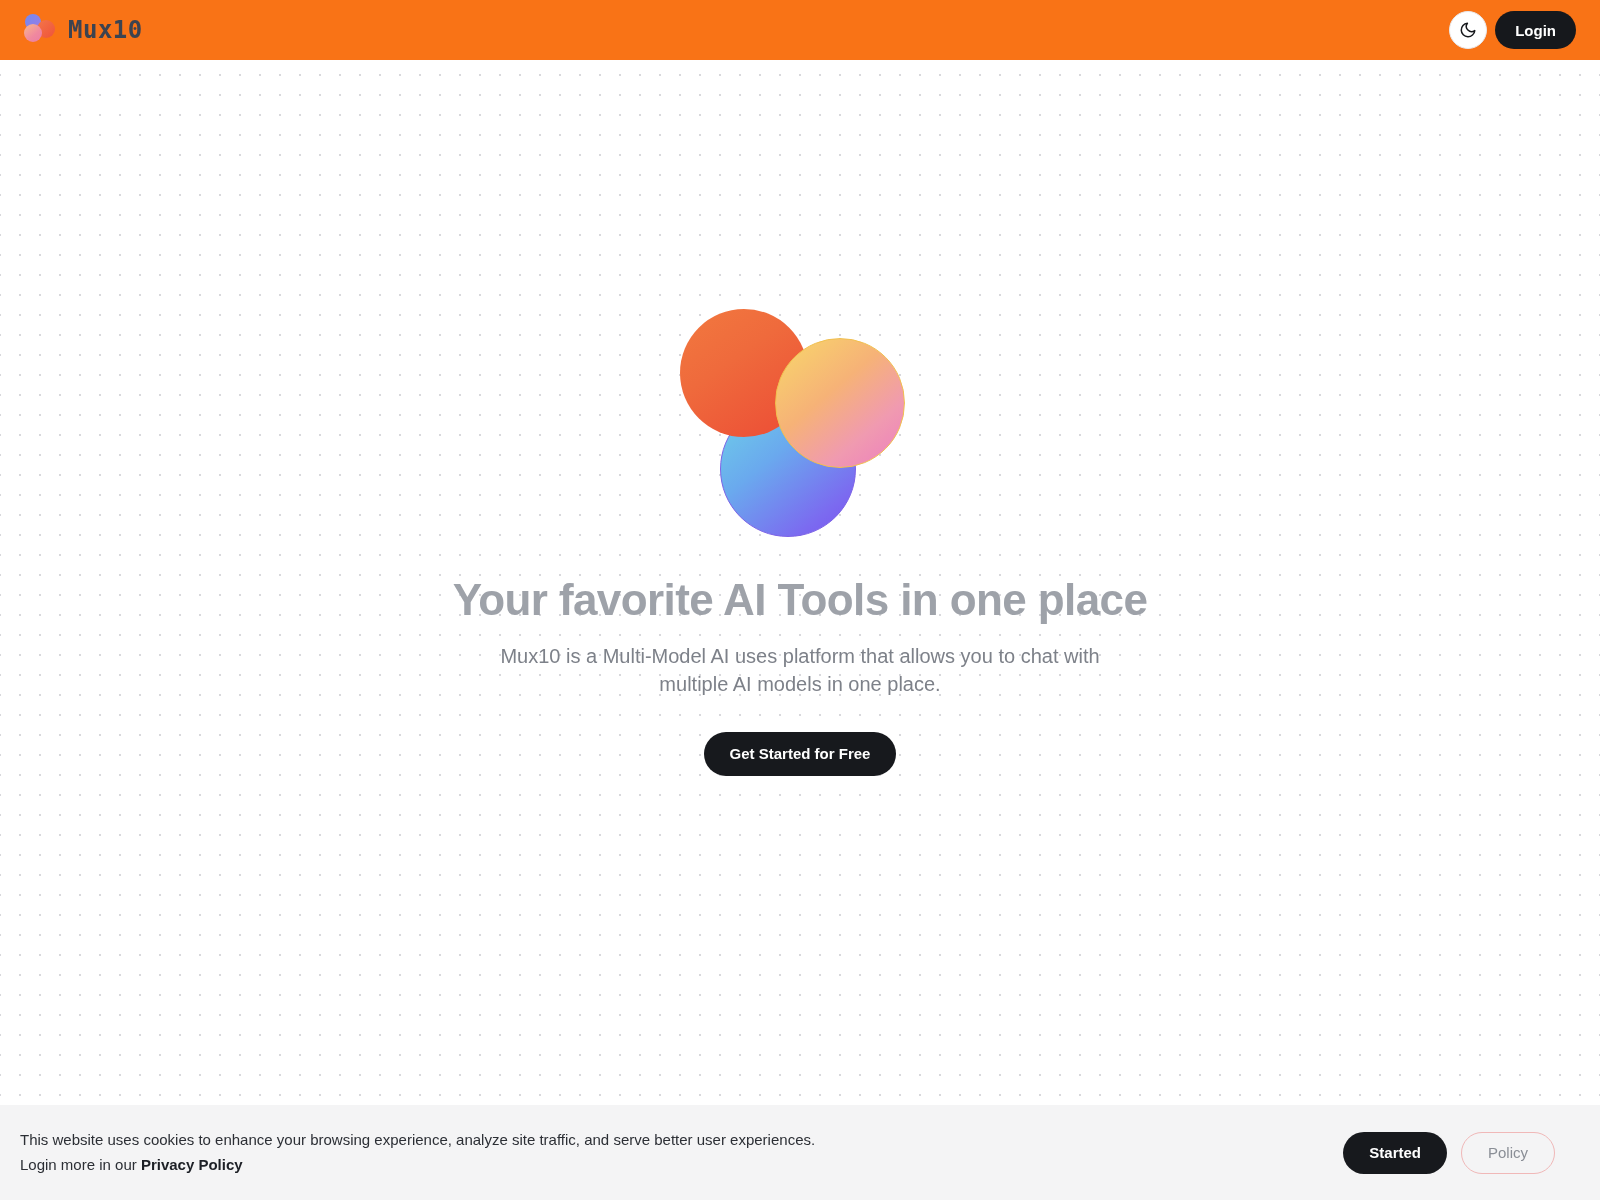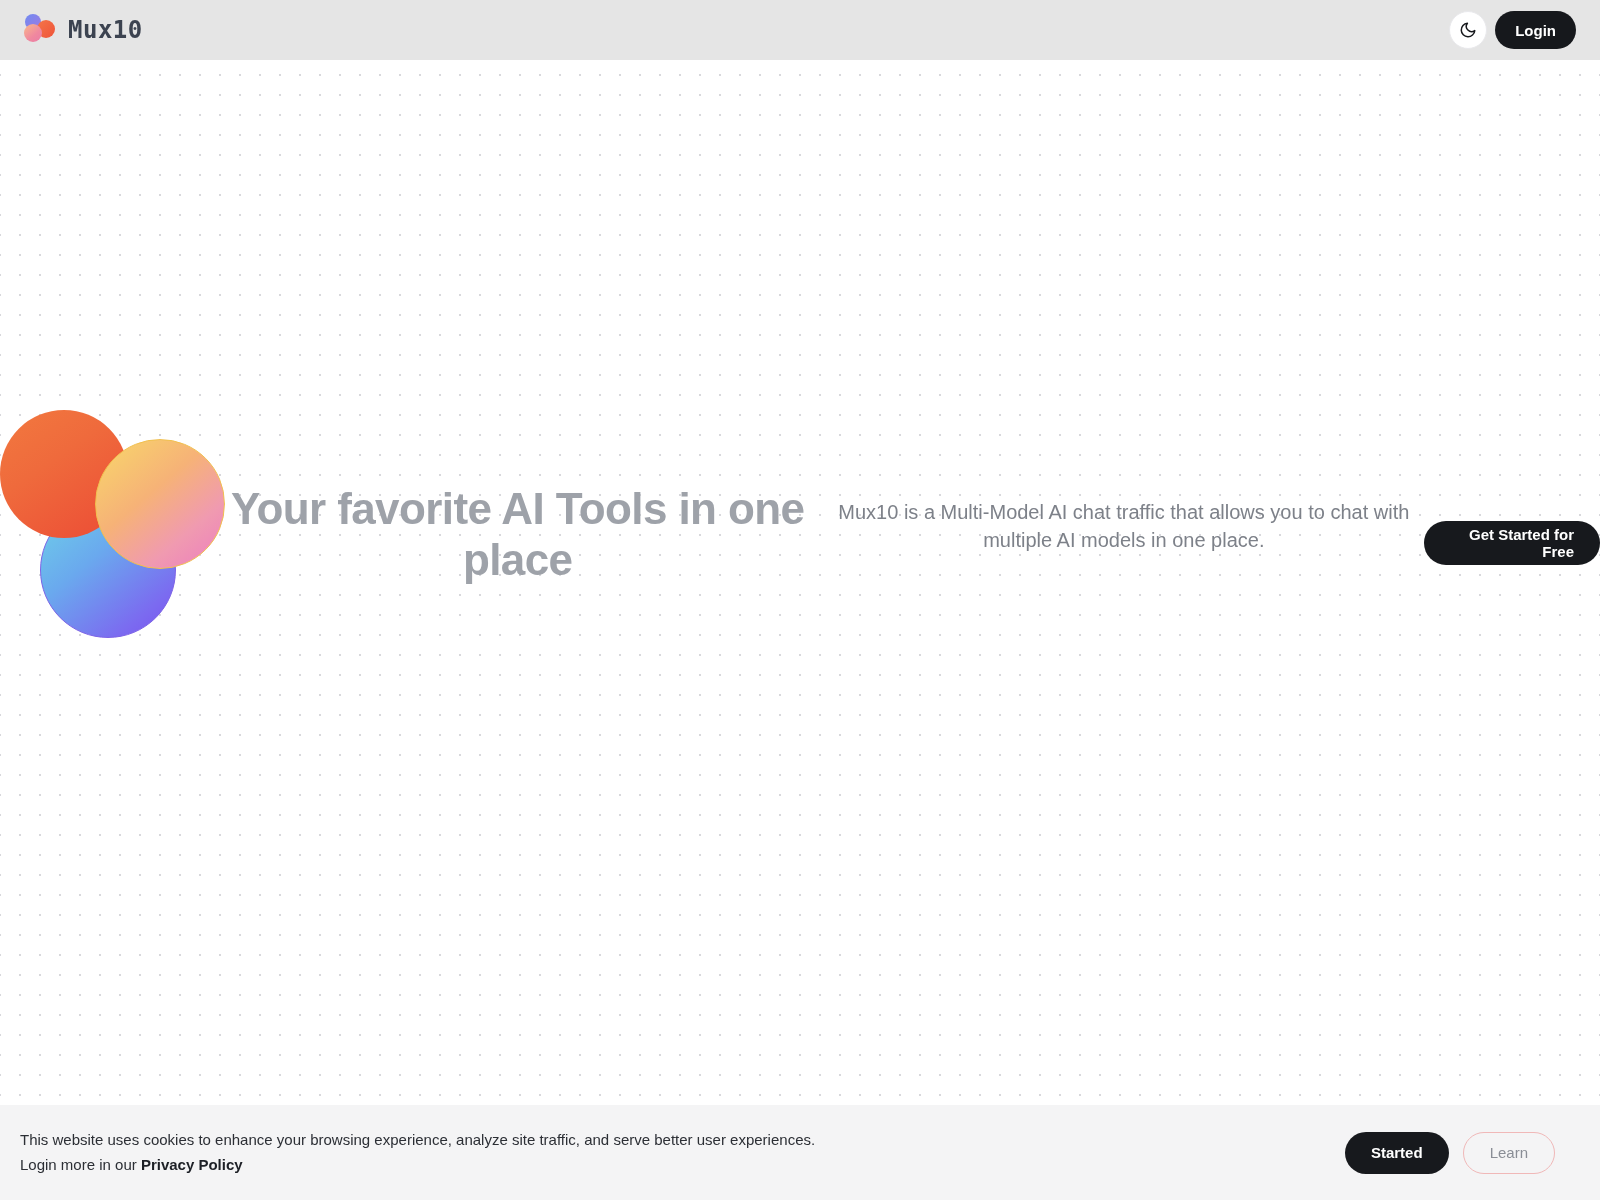--- a/index.html
+++ b/index.html
@@ -30,21 +30,21 @@
     background-position: 10px 5px;
     z-index: 0;
   }
 
   
   #header {
     position: absolute;
     left: 0; top: 0;
     width: 1600px;
     height: 60px;
-    background: #e5e5e5;
+    background: #f97316;
     display: flex;
     align-items: center;
     justify-content: space-between;
     padding: 0 24px;
     z-index: 30;
   }
 
   .brand {
     display: flex;
     align-items: center;
@@ -123,21 +123,21 @@
 
   
   #hero {
     position: absolute;
     left: 0;
     top: 60px;
     width: 1600px;
     height: 1045px;
     z-index: 10;
     display: flex;
-    flex-direction: row;
+    flex-direction: column;
     align-items: center;
     justify-content: center;
     padding-bottom: 80px;
   }
 
   .hero-graphic {
     position: relative;
     width: 240px;
     height: 230px;
     margin-bottom: 36px;
@@ -293,31 +293,31 @@
 <div id="hero">
 
   <div class="hero-graphic">
     <div class="circ circ-blue"></div>
     <div class="circ circ-orange"></div>
     <div class="circ circ-yellow"></div>
   </div>
 
   <h1 class="hero-title">Your favorite AI Tools in one place</h1>
 
-  <p class="hero-sub">Mux10 is a Multi-Model AI chat traffic that allows you to chat with multiple AI models in one place.</p>
+  <p class="hero-sub">Mux10 is a Multi-Model AI uses platform that allows you to chat with multiple AI models in one place.</p>
 
   <button class="cta-btn">Get Started for Free</button>
 
 </div>
 
 <div id="cookie-banner">
 
   <div class="cookie-text">
     <div>This website uses cookies to enhance your browsing experience, analyze site traffic, and serve better user experiences.</div>
     <div><span>Login more in our </span><a class="policy-link">Privacy Policy</a></div>
   </div>
 
   <div class="cookie-actions">
     <button class="accept-btn">Started</button>
-    <button class="reject-btn">Learn</button>
+    <button class="reject-btn">Policy</button>
   </div>
 
 </div>
 
 </body></html>

